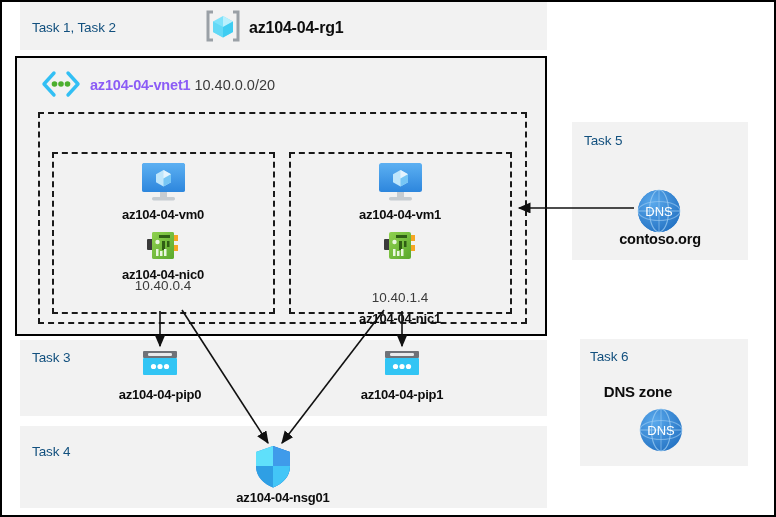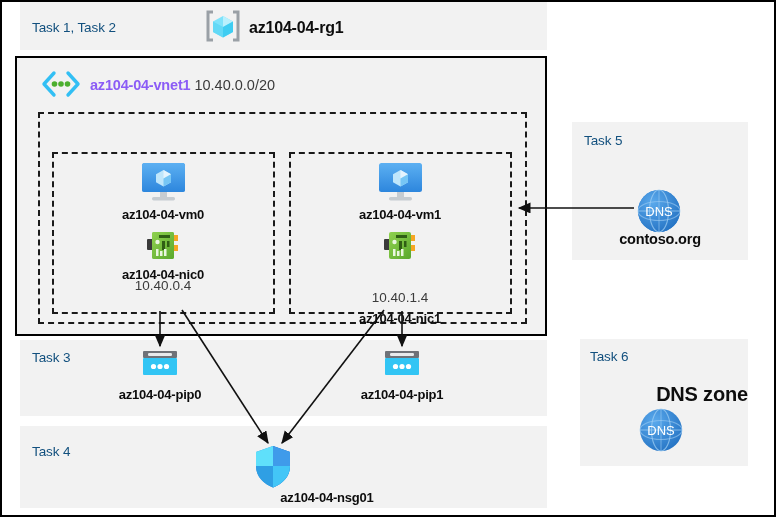--- a/index.html
+++ b/index.html
@@ -211,21 +211,21 @@
   <div class="ico" style="left:252px;top:443px;width:38px;height:44px;">
     <svg width="38" height="44" viewBox="0 0 38 44">
       <path d="M19 1 L36 7 L36 21 C36 32 28 39 19 42.5 C10 39 2 32 2 21 L2 7 Z" fill="#2f8fe0"></path>
       <path d="M19 1 L36 7 L36 21 C36 32 28 39 19 42.5 L19 1 Z" fill="#2b82d4"></path>
       <path d="M19 1 L2 7 L2 21 L19 21 Z" fill="#5fe0fb"></path>
       <path d="M19 1 L36 7 L36 21 L19 21 Z" fill="#3f9bea"></path>
       <path d="M19 21 L2 21 C2 32 10 39 19 42.5 Z" fill="#2f9fe4"></path>
       <path d="M19 21 L36 21 C36 32 28 39 19 42.5 Z" fill="#43c6f7"></path>
     </svg>
   </div>
-  <div class="boldlabel centered" style="left:281px;top:488px;margin-left:44px;">az104-04-nsg01</div>
+  <div class="boldlabel centered" style="left:281px;top:488px;">az104-04-nsg01</div>
 
   <div class="panel" style="left:570px;top:120px;width:176px;height:138px;"></div>
   <div class="tasklabel" style="left:582px;top:131px;">Task 5</div>
 
   <div class="ico" style="left:634px;top:186px;width:46px;height:46px;">
     <svg width="46" height="46" viewBox="0 0 46 46">
       <circle cx="23" cy="23" r="21" fill="#2f84d8"></circle>
       <circle cx="23" cy="23" r="21" fill="url(#gd5)"></circle>
       <defs>
           <radialGradient id="gd5" cx="0.35" cy="0.3" r="0.85">
@@ -237,21 +237,21 @@
       <line x1="2" y1="23" x2="44" y2="23" stroke="#9ecdf3" stroke-width="1.1" opacity="0.75"></line>
       <ellipse cx="23" cy="23" rx="21" ry="9.5" fill="none" stroke="#9ecdf3" stroke-width="1.1" opacity="0.6"></ellipse>
       <line x1="23" y1="2" x2="23" y2="44" stroke="#9ecdf3" stroke-width="1.1" opacity="0.55"></line>
       <text x="23" y="27.5" text-anchor="middle" font-family="Liberation Sans, sans-serif" font-size="13" fill="#ffffff">DNS</text>
     </svg>
   </div>
   <div class="boldlabel centered" style="left:658px;top:229px;font-size:14.5px;">contoso.org</div>
 
   <div class="panel" style="left:578px;top:337px;width:168px;height:127px;"></div>
   <div class="tasklabel" style="left:588px;top:347px;">Task 6</div>
-  <div class="boldlabel centered" style="left:700px;top:381px;font-size:20px;">DNS zone</div>
+  <div class="boldlabel centered" style="left:636px;top:381px;font-size:15px;">DNS zone</div>
 
   <div class="ico" style="left:636px;top:405px;width:46px;height:46px;">
     <svg width="46" height="46" viewBox="0 0 46 46">
       <circle cx="23" cy="23" r="21" fill="url(#gd6)"></circle>
       <defs>
           <radialGradient id="gd6" cx="0.35" cy="0.3" r="0.85">
         <stop offset="0" stop-color="#5aa9ec"></stop>
             <stop offset="1" stop-color="#1f6dbf"></stop>
       </radialGradient>
         </defs>

